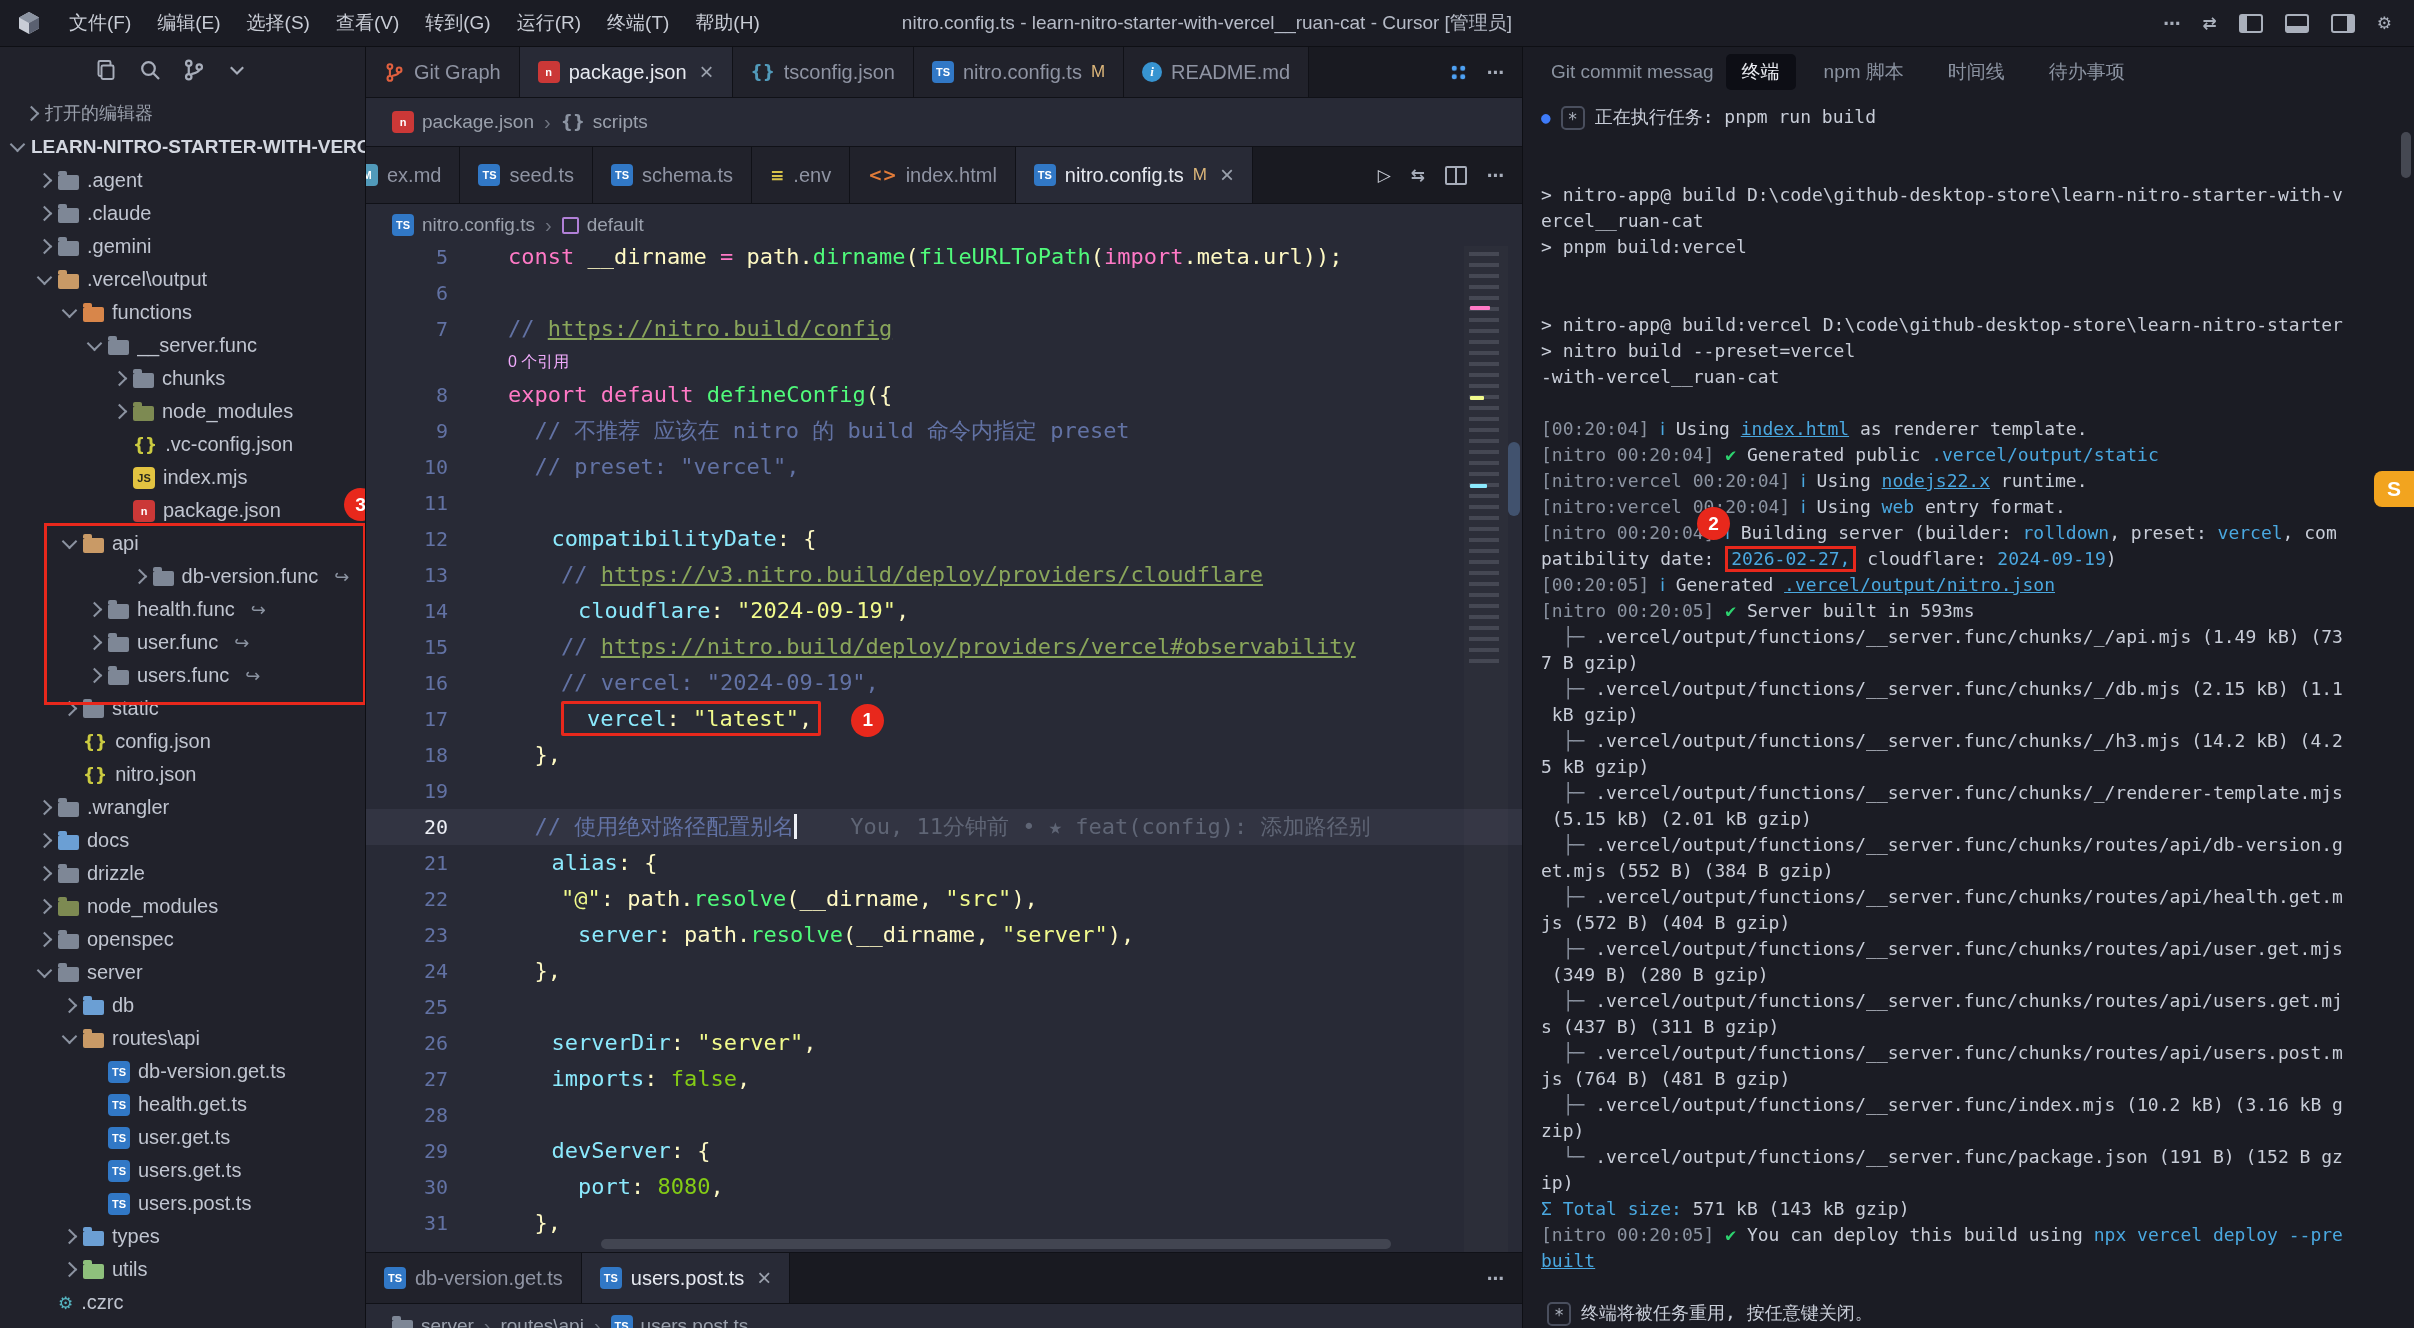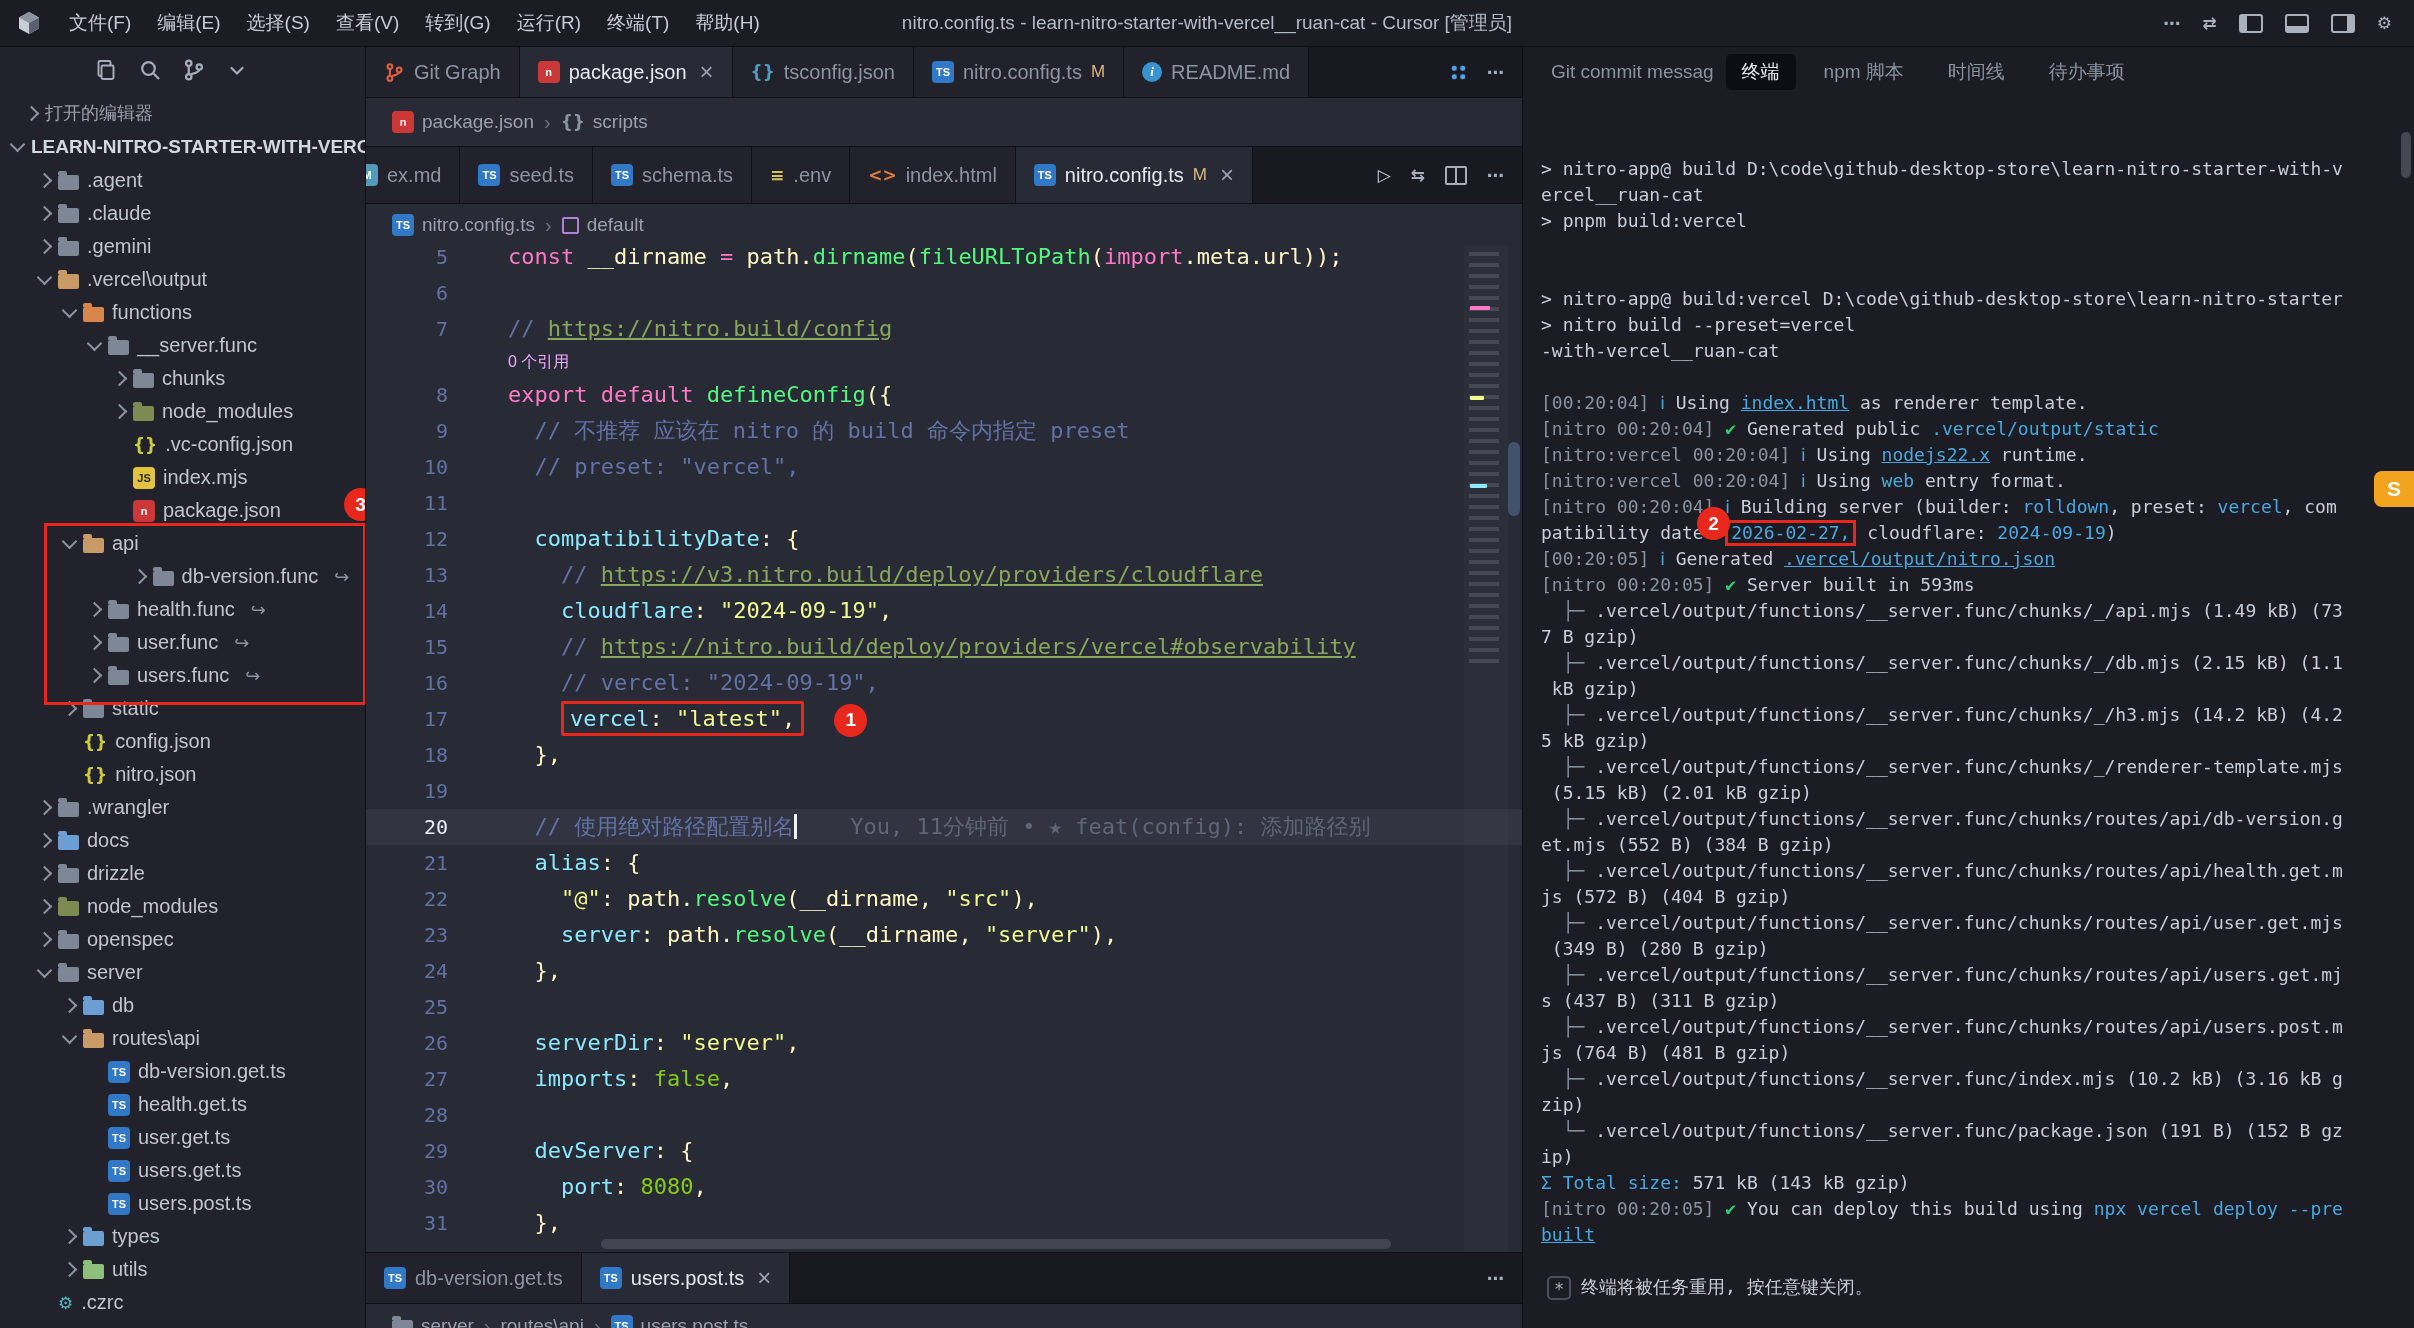--- a/index.html
+++ b/index.html
@@ -77,21 +77,21 @@
   #code{margin-top:-7px;}
   .cline{display:flex;height:36px;line-height:36px;font-family:"DejaVu Sans Mono",monospace;font-size:22px;}
   .cline.cur{background:rgba(68,71,90,.35);}
   .ln{width:82px;text-align:right;color:#6272a4;font-size:20px;flex:none;}
   .cur .ln{color:#eceef5;}
   .ltext{margin-left:60px;white-space:pre;color:#f8f8f2;}
   .lensrow{height:30px;line-height:30px;}
   .lens{margin-left:142px;font:16px "Liberation Sans",sans-serif;color:#f0abfc;}
   .s-k{color:#ff79c6;}
   .s-fn{color:#50fa7b;}
-  .s-pr{color:#8be9fd;}
+  .s-pr{color:#8be9fd;margin-left:17px;}
   .s-st{color:#f1fa8c;}
   .s-nu{color:#84cc16;text-align:right;}
   .s-cm{color:#6272a4;}
   .s-lk{color:#8aa65b;text-decoration:underline;}
   .s-fg{color:#fef9c3;}
   .s-bl{color:#5f6575;}
   .caret{display:inline-block;width:3px;height:25px;background:#eef0f6;vertical-align:text-bottom;}
   .rbox-inline{display:inline-block;border:3px solid #e8281c;border-radius:2px;padding:0 6px;line-height:29px;height:35px;box-sizing:border-box;vertical-align:top;}
   .rbadge{display:inline-flex;width:33px;height:33px;border-radius:50%;background:#e8281c;color:#fff;font:bold 19px "Liberation Sans",sans-serif;align-items:center;justify-content:center;}
   .rbadge.inline{margin-left:30px;vertical-align:middle;}
@@ -624,20 +624,21 @@
 
     <section id="termcol">
       <div id="ptabs">
           <div class="ptab trunc">Git commit messag</div>
           <div class="ptab active">终端</div>
           <div class="ptab">npm 脚本</div>
           <div class="ptab">时间线</div>
           <div class="ptab">待办事项</div>
         </div>
       <div id="term">
+          <div class="tl"><span class="t-dot">●</span><span class="t-ic">*</span><span class="t-w">正在执行任务: pnpm run build</span></div>
           <div class="tl"></div>
           <div class="tl"></div>
           <div class="tl"><span class="t-w">&gt; nitro-app@ build D:\code\github-desktop-store\learn-nitro-starter-with-v</span></div>
           <div class="tl"><span class="t-w">ercel__ruan-cat</span></div>
           <div class="tl"><span class="t-w">&gt; pnpm build:vercel</span></div>
           <div class="tl"></div>
           <div class="tl"></div>
           <div class="tl"><span class="t-w">&gt; nitro-app@ build:vercel D:\code\github-desktop-store\learn-nitro-starter</span></div>
           <div class="tl"><span class="t-w">&gt; nitro build --preset=vercel</span></div>
           <div class="tl"><span class="t-w">-with-vercel__ruan-cat</span></div>

